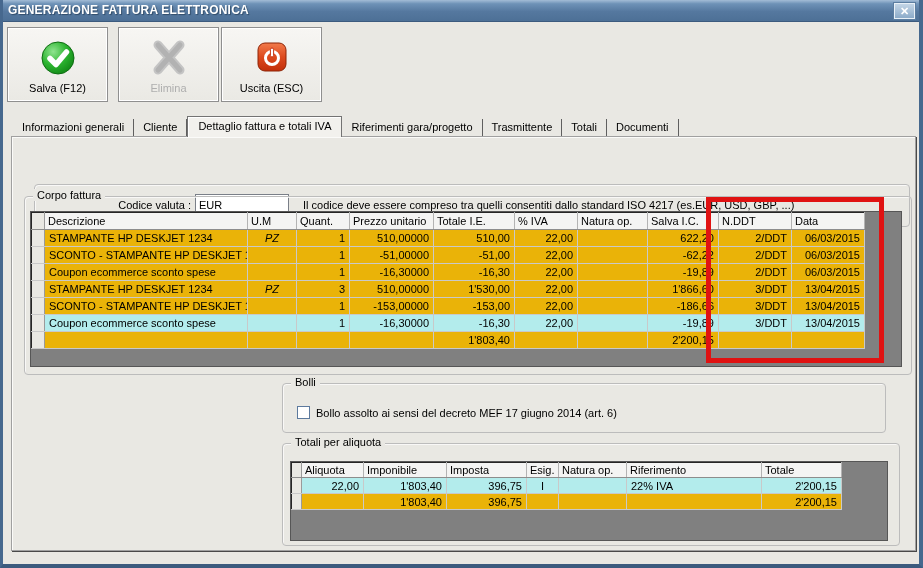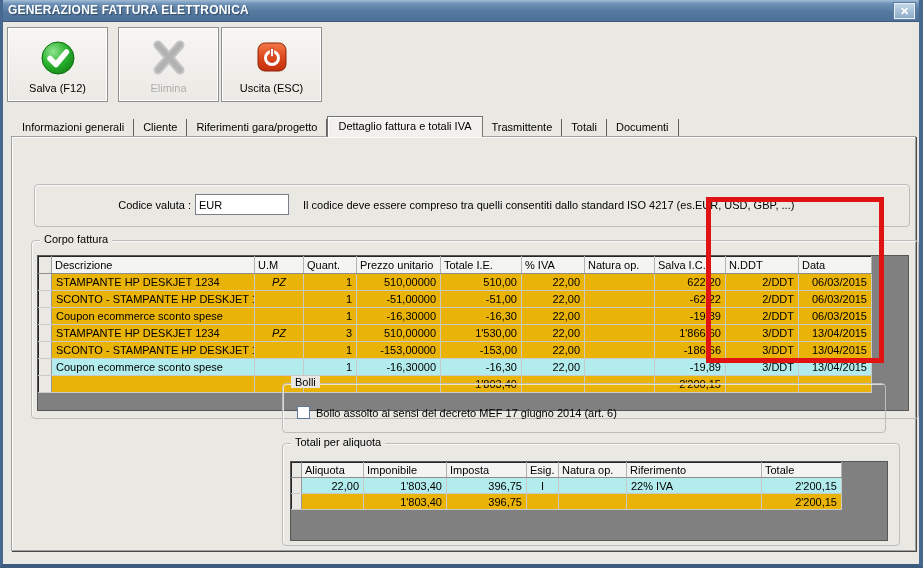--- a/index.html
+++ b/index.html
@@ -41,21 +41,21 @@
   .group { position:absolute; border:1px solid #bcbcbc; border-radius:4px;
     box-shadow:inset 1px 1px 0 rgba(255,255,255,.7); }
   .group > .legend { position:absolute; top:-8px; left:8px; background:#e9e8e3; padding:0 4px; }
 
   .grp-currency { left:22px; top:11px; width:876px; height:43px;margin-top:36px; }
   .cv-label { position:absolute; left:8px; top:14px; width:148px; text-align:right; }
   .cv-input { position:absolute; left:160px; top:9px; width:94px; height:21px; border:1px solid #7a7f88;
     background:#fff; font-family:"Liberation Sans",sans-serif; font-size:11px; padding:0 3px; }
   .cv-hint { position:absolute; left:268px; top:14px; }
 
-  .grp-corpo { left:19px; top:59px; width:888px; height:179px;margin-top:44px; }
+  .grp-corpo { left:12px; top:59px; width:888px; height:179px; }
   .grid1 { position:absolute; left:5px; top:14px; width:872px; height:156px; background:#808080;
     border:1px solid #565656; }
 
   .grp-bolli { left:270px; top:246px; width:604px; height:50px; }
   .bolli-check { position:absolute; left:14px; top:22px; width:13px; height:13px; border:1px solid #5d7a9e;
     background:#fff; appearance:none; -webkit-appearance:none; }
   .bolli-lbl { position:absolute; left:33px; top:23px; }
 
   .grp-totali { left:270px; top:306px; width:618px; height:103px; }
   .grid2 { position:absolute; left:7px; top:17px; width:598px; height:80px; background:#808080;
@@ -137,22 +137,22 @@
         <circle cx="16" cy="17" r="6.5" fill="none" stroke="#fff" stroke-width="3"></circle>
         <rect x="14.4" y="7" width="3.2" height="9" rx="1.6" fill="#fff" stroke="#c73413" stroke-width="1"></rect>
       </svg>
     </div>
     <div class="lbl">Uscita (ESC)</div>
   </div>
 
   <div class="tabstrip">
       <div class="tab">Informazioni generali</div>
       <div class="tab">Cliente</div>
+      <div class="tab active">Dettaglio fattura e totali IVA</div>
       <div class="tab">Riferimenti gara/progetto</div>
-      <div class="tab active">Dettaglio fattura e totali IVA</div>
       <div class="tab">Trasmittente</div>
       <div class="tab">Totali</div>
       <div class="tab">Documenti</div>
     </div>
 
   <div class="tabpanel">
 
     <div class="group grp-currency">
       <span class="cv-label">Codice valuta :</span>
       <input class="cv-input" type="text" value="EUR" style="">

